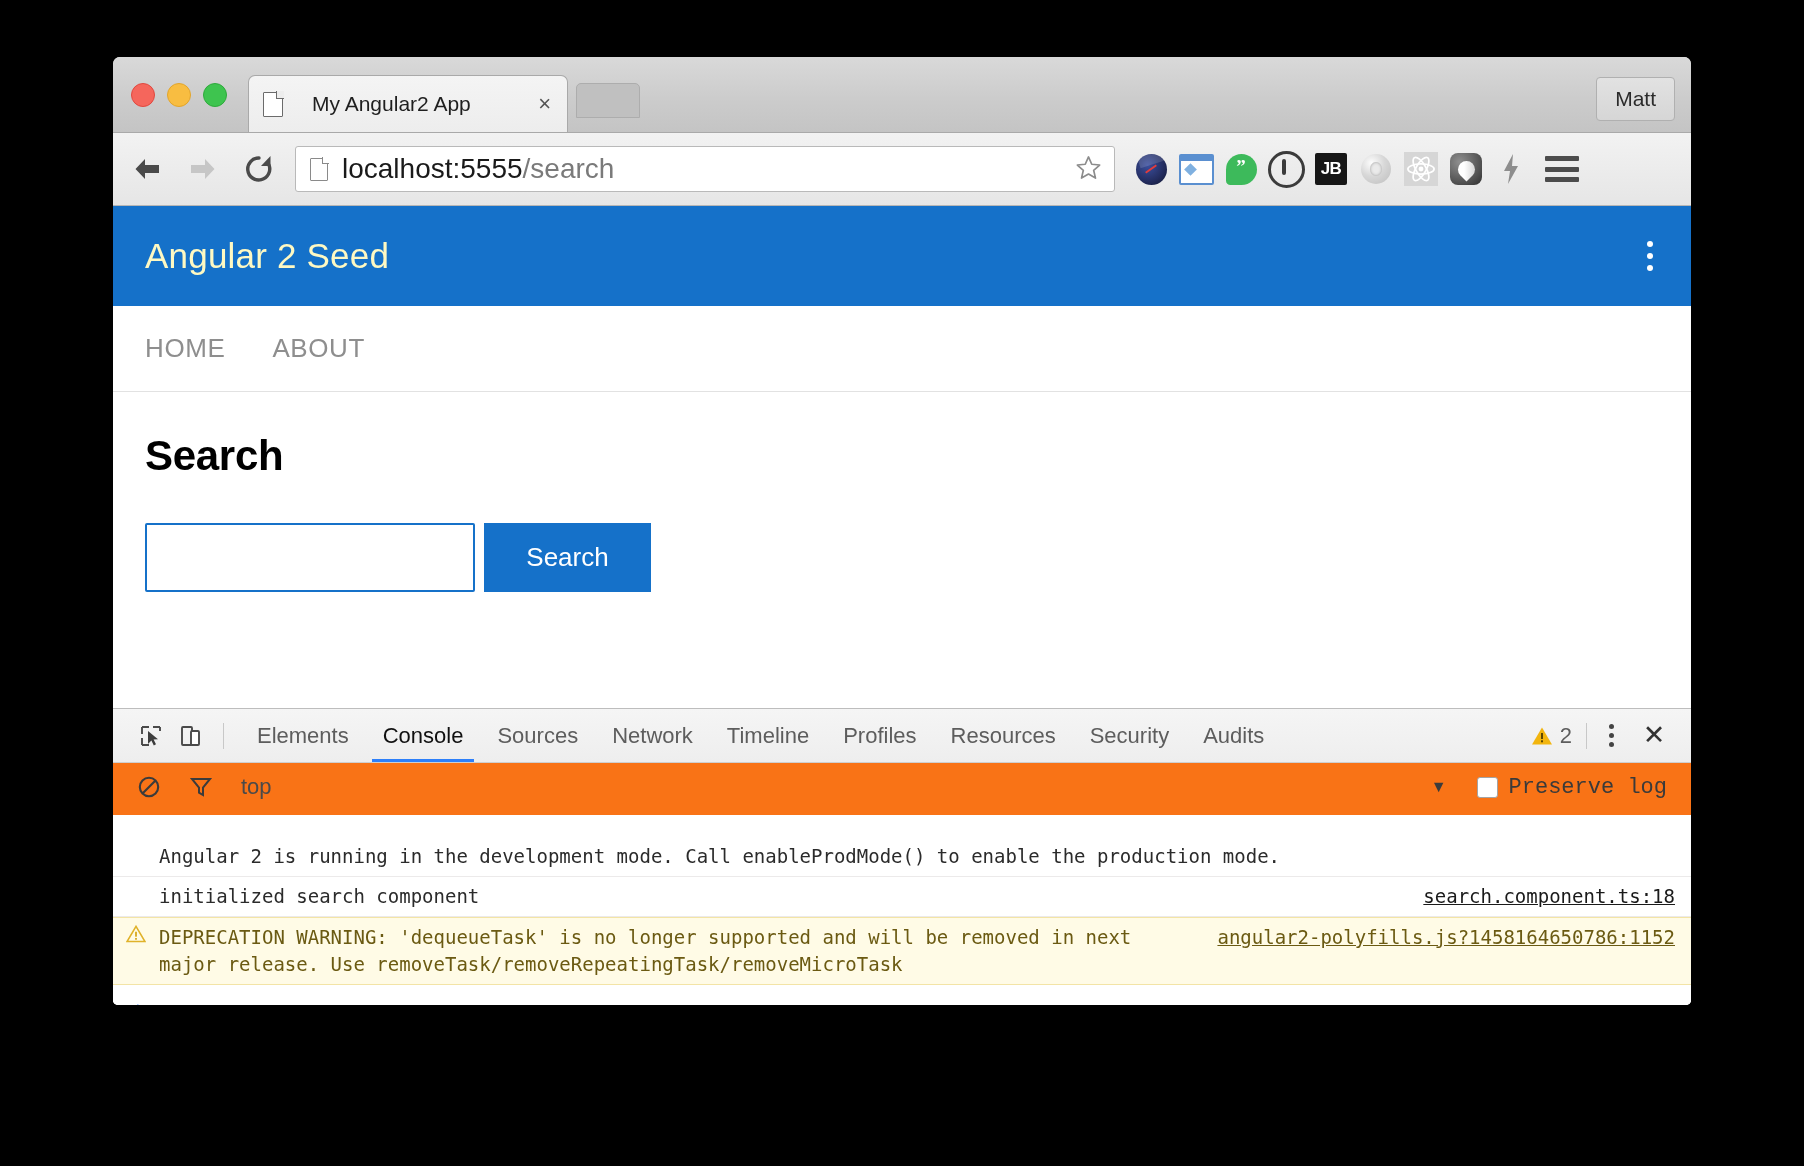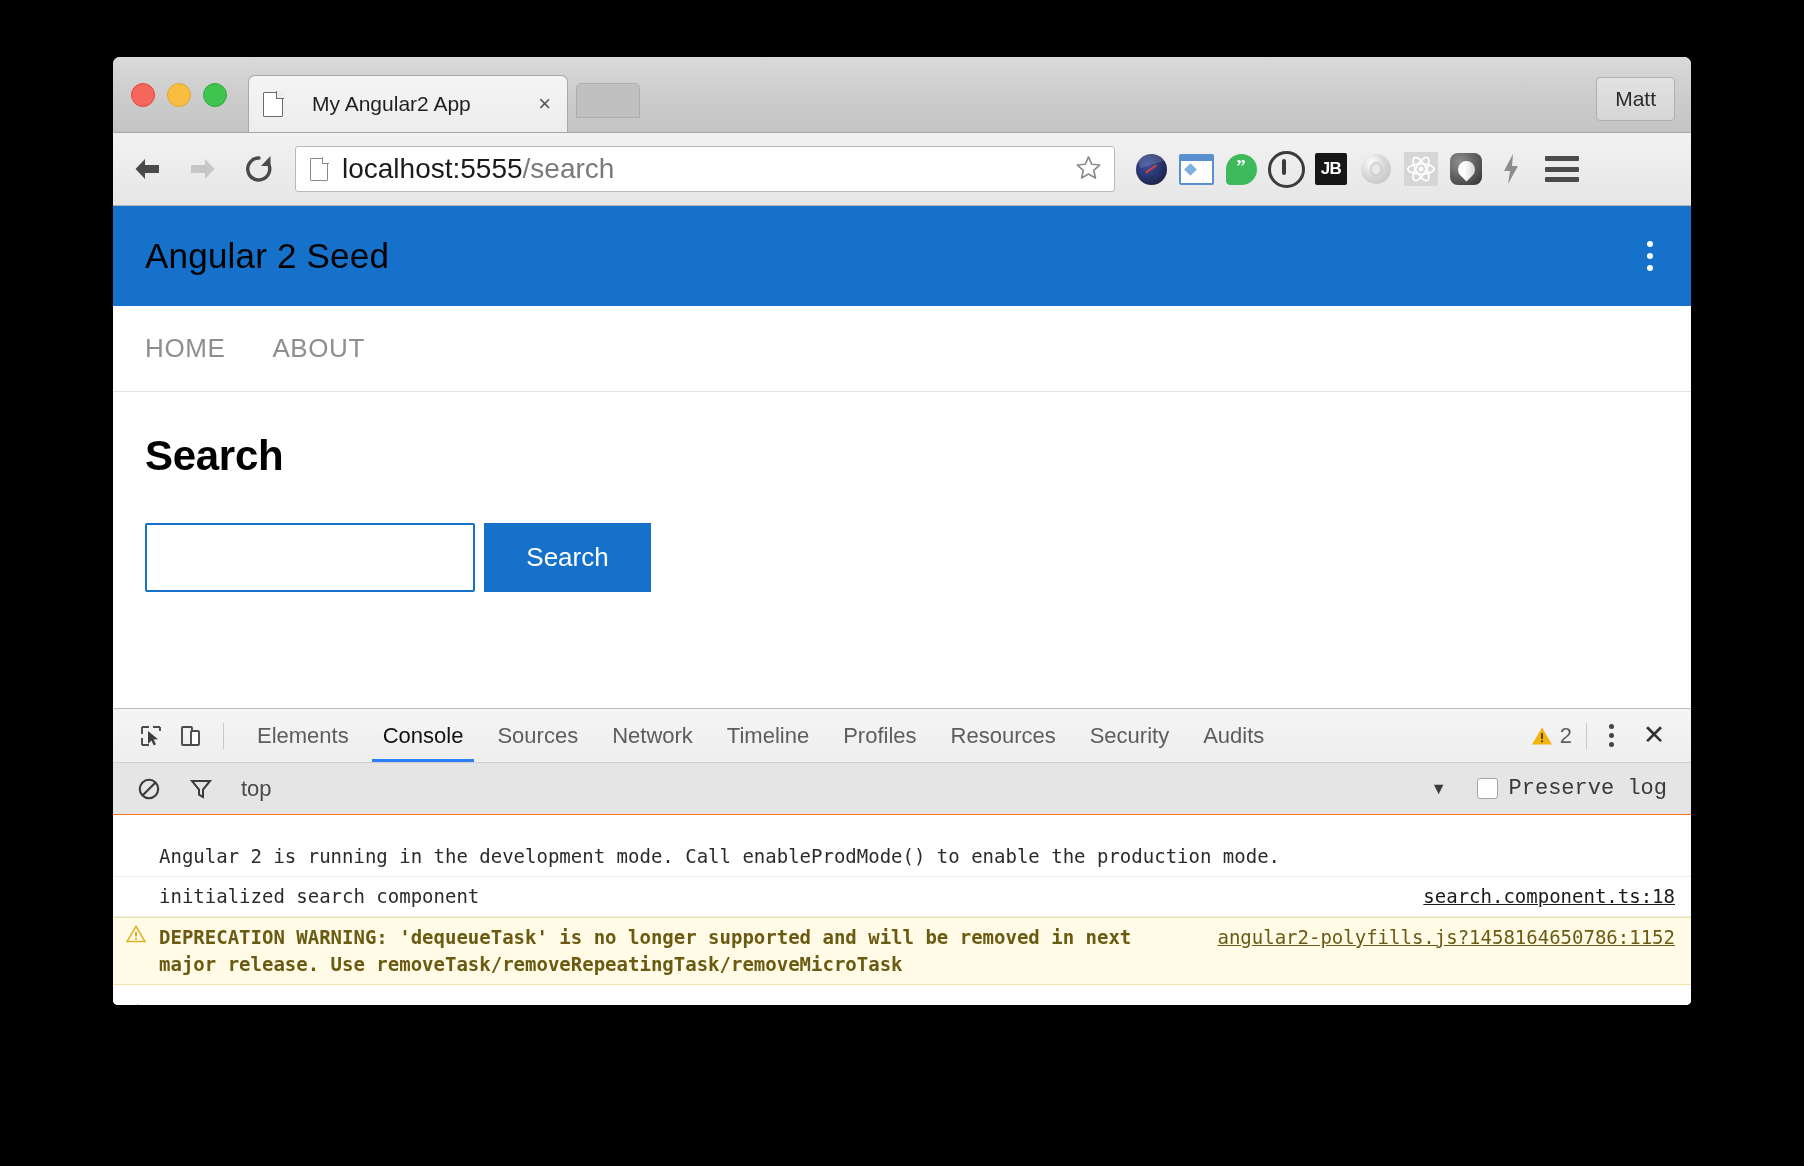--- a/index.html
+++ b/index.html
@@ -333,21 +333,21 @@
   }
   .app-header {
     background: #1571c9;
     height: 100px;
     display: flex;
     align-items: center;
     padding: 0 0 0 32px;
     position: relative;
   }
   .app-title {
-    color: #000000;
+    color: #fef9c3;
     font-size: 35px;
     font-weight: 400;
     letter-spacing: 0.2px;
   }
   .app-kebab {
     position: absolute;
     right: 38px;
     top: 50%;
     transform: translateY(-50%);
     display: flex;
@@ -484,22 +484,22 @@
   .dt-kebab i { width: 5px; height: 5px; border-radius: 50%; background: #444; display: block; }
   .dt-close {
     width: 46px; height: 40px;
     display: flex; align-items: center; justify-content: center;
     font-size: 27px; color: #333;
     line-height: 1;
   }
 
   .dt-filterbar {
     height: 52px;
-    background: #e5e5e5;
-    border-bottom: 1px solid #f97316;
+    background: #f97316;
+    border-bottom: 4px solid #f97316;
     display: flex;
     align-items: center;
     padding: 0 16px 0 16px;
     box-sizing: border-box;
     gap: 12px;
   }
   .dt-ctx {
     font-size: 22px;
     color: #4a4a4a;
     margin-left: 8px;
@@ -554,21 +554,21 @@
     padding-top: 1px;
   }
   .log-text {
     flex: 1;
     color: #2b2b2b;
     line-height: 1.42;
     white-space: pre-wrap;
     word-break: break-word;
     padding-right: 18px;
   }
-  .log-row.warn .log-text { color: #6b5a12; font-weight: bold; }
+  .log-row.warn .log-text { color: #6b5a12; }
   .log-src {
     flex: none;
     color: #1a1a1a;
     text-decoration: underline;
     line-height: 1.42;
     white-space: nowrap;
     align-self: flex-start;
   }
   .log-row.warn .log-src { color: #6b5a12; }
   .prompt-row {

